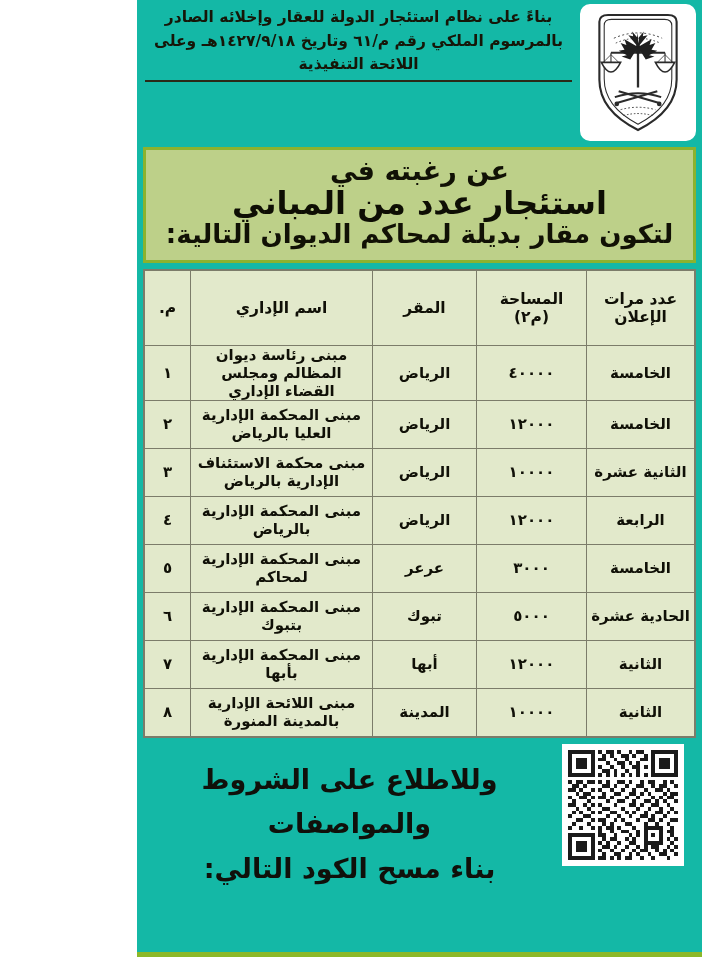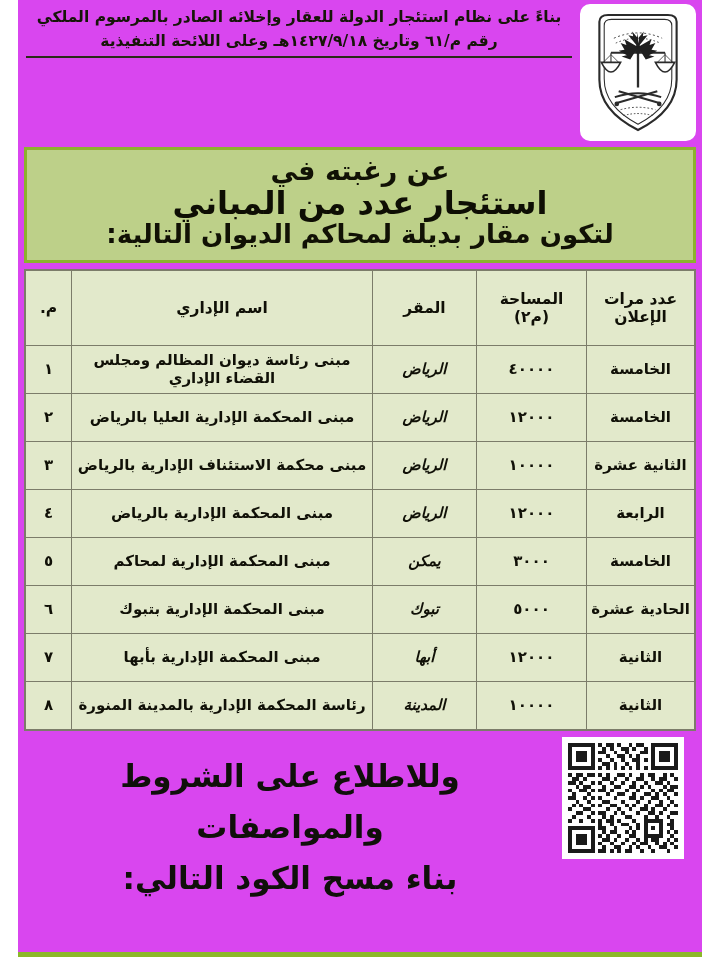--- a/index.html
+++ b/index.html
@@ -5,23 +5,23 @@
   html, body {
     margin: 0;
     padding: 0;
     background: #ffffff;
   }
   body {
     font-family: "DejaVu Sans", "Liberation Sans", sans-serif;
   }
   .page {
     position: relative;
-    width: 684px;
+    width: 565px;
     height: 957px;
-    background: #d946ef;
+    background: #14b8a6;
     box-sizing: border-box;
     overflow: hidden;
     direction: rtl;
   }
   .page::after {
     content: "";
     position: absolute;
     left: 0; right: 0; bottom: 0;
     height: 5px;
     background: #8cb829;
@@ -142,21 +142,21 @@
     font-size: 15.5px;
     letter-spacing: -0.3px;
   }
   table.listing tbody td {
     height: 47px;
     font-size: 15px;
   }
   td.c-name { font-size: 19.5px; letter-spacing: -0.6px; }
   td.c-num  { font-size: 16px; }
   td.c-area { font-size: 16px; letter-spacing: 1px; }
-  td.c-site { font-size: 16px; font-style: italic; }
+  td.c-site { font-size: 16px; }
   td.c-count{ font-size: 16px; }
 
   .col-num   { width: 46px; }
   .col-name  { width: auto; }
   .col-site  { width: 104px; }
   .col-area  { width: 110px; }
   .col-count { width: 108px; }
 
   
   .footer {
@@ -177,21 +177,21 @@
   .qr-box svg { display: block; width: 100%; height: 100%; }
   .footer-text {
     position: absolute;
     top: 14px;
     right: 150px;
     left: 10px;
     text-align: center;
     color: #10100a;
   }
   .ft-line {
-    font-size: 31px;
+    font-size: 27px;
     font-weight: bold;
     line-height: 1.65;
     letter-spacing: -0.5px;
   }
 </style>
 </head>
 <body>
 
 <div class="page">
 
@@ -296,21 +296,21 @@
         <tr>
           <td class="c-count">الرابعة</td>
           <td class="c-area">١٢٠٠٠</td>
           <td class="c-site">الرياض</td>
           <td class="c-name">مبنى المحكمة الإدارية بالرياض</td>
           <td class="c-num">٤</td>
         </tr>
         <tr>
           <td class="c-count">الخامسة</td>
           <td class="c-area">٣٠٠٠</td>
-          <td class="c-site">يمكن</td>
+          <td class="c-site">عرعر</td>
           <td class="c-name">مبنى المحكمة الإدارية لمحاكم</td>
           <td class="c-num">٥</td>
         </tr>
         <tr>
           <td class="c-count">الحادية عشرة</td>
           <td class="c-area">٥٠٠٠</td>
           <td class="c-site">تبوك</td>
           <td class="c-name">مبنى المحكمة الإدارية بتبوك</td>
           <td class="c-num">٦</td>
         </tr>
@@ -318,21 +318,21 @@
           <td class="c-count">الثانية</td>
           <td class="c-area">١٢٠٠٠</td>
           <td class="c-site">أبها</td>
           <td class="c-name">مبنى المحكمة الإدارية بأبها</td>
           <td class="c-num">٧</td>
         </tr>
         <tr>
           <td class="c-count">الثانية</td>
           <td class="c-area">١٠٠٠٠</td>
           <td class="c-site">المدينة</td>
-          <td class="c-name">رئاسة المحكمة الإدارية بالمدينة المنورة</td>
+          <td class="c-name">مبنى اللائحة الإدارية بالمدينة المنورة</td>
           <td class="c-num">٨</td>
         </tr>
       </tbody>
     </table>
   </div>
 
   <div class="footer">
     <div class="qr-box">
       <svg viewBox="0 0 29 29" shape-rendering="crispEdges" xmlns="http://www.w3.org/2000/svg" aria-hidden="true">
         <rect width="29" height="29" fill="#ffffff"></rect>

